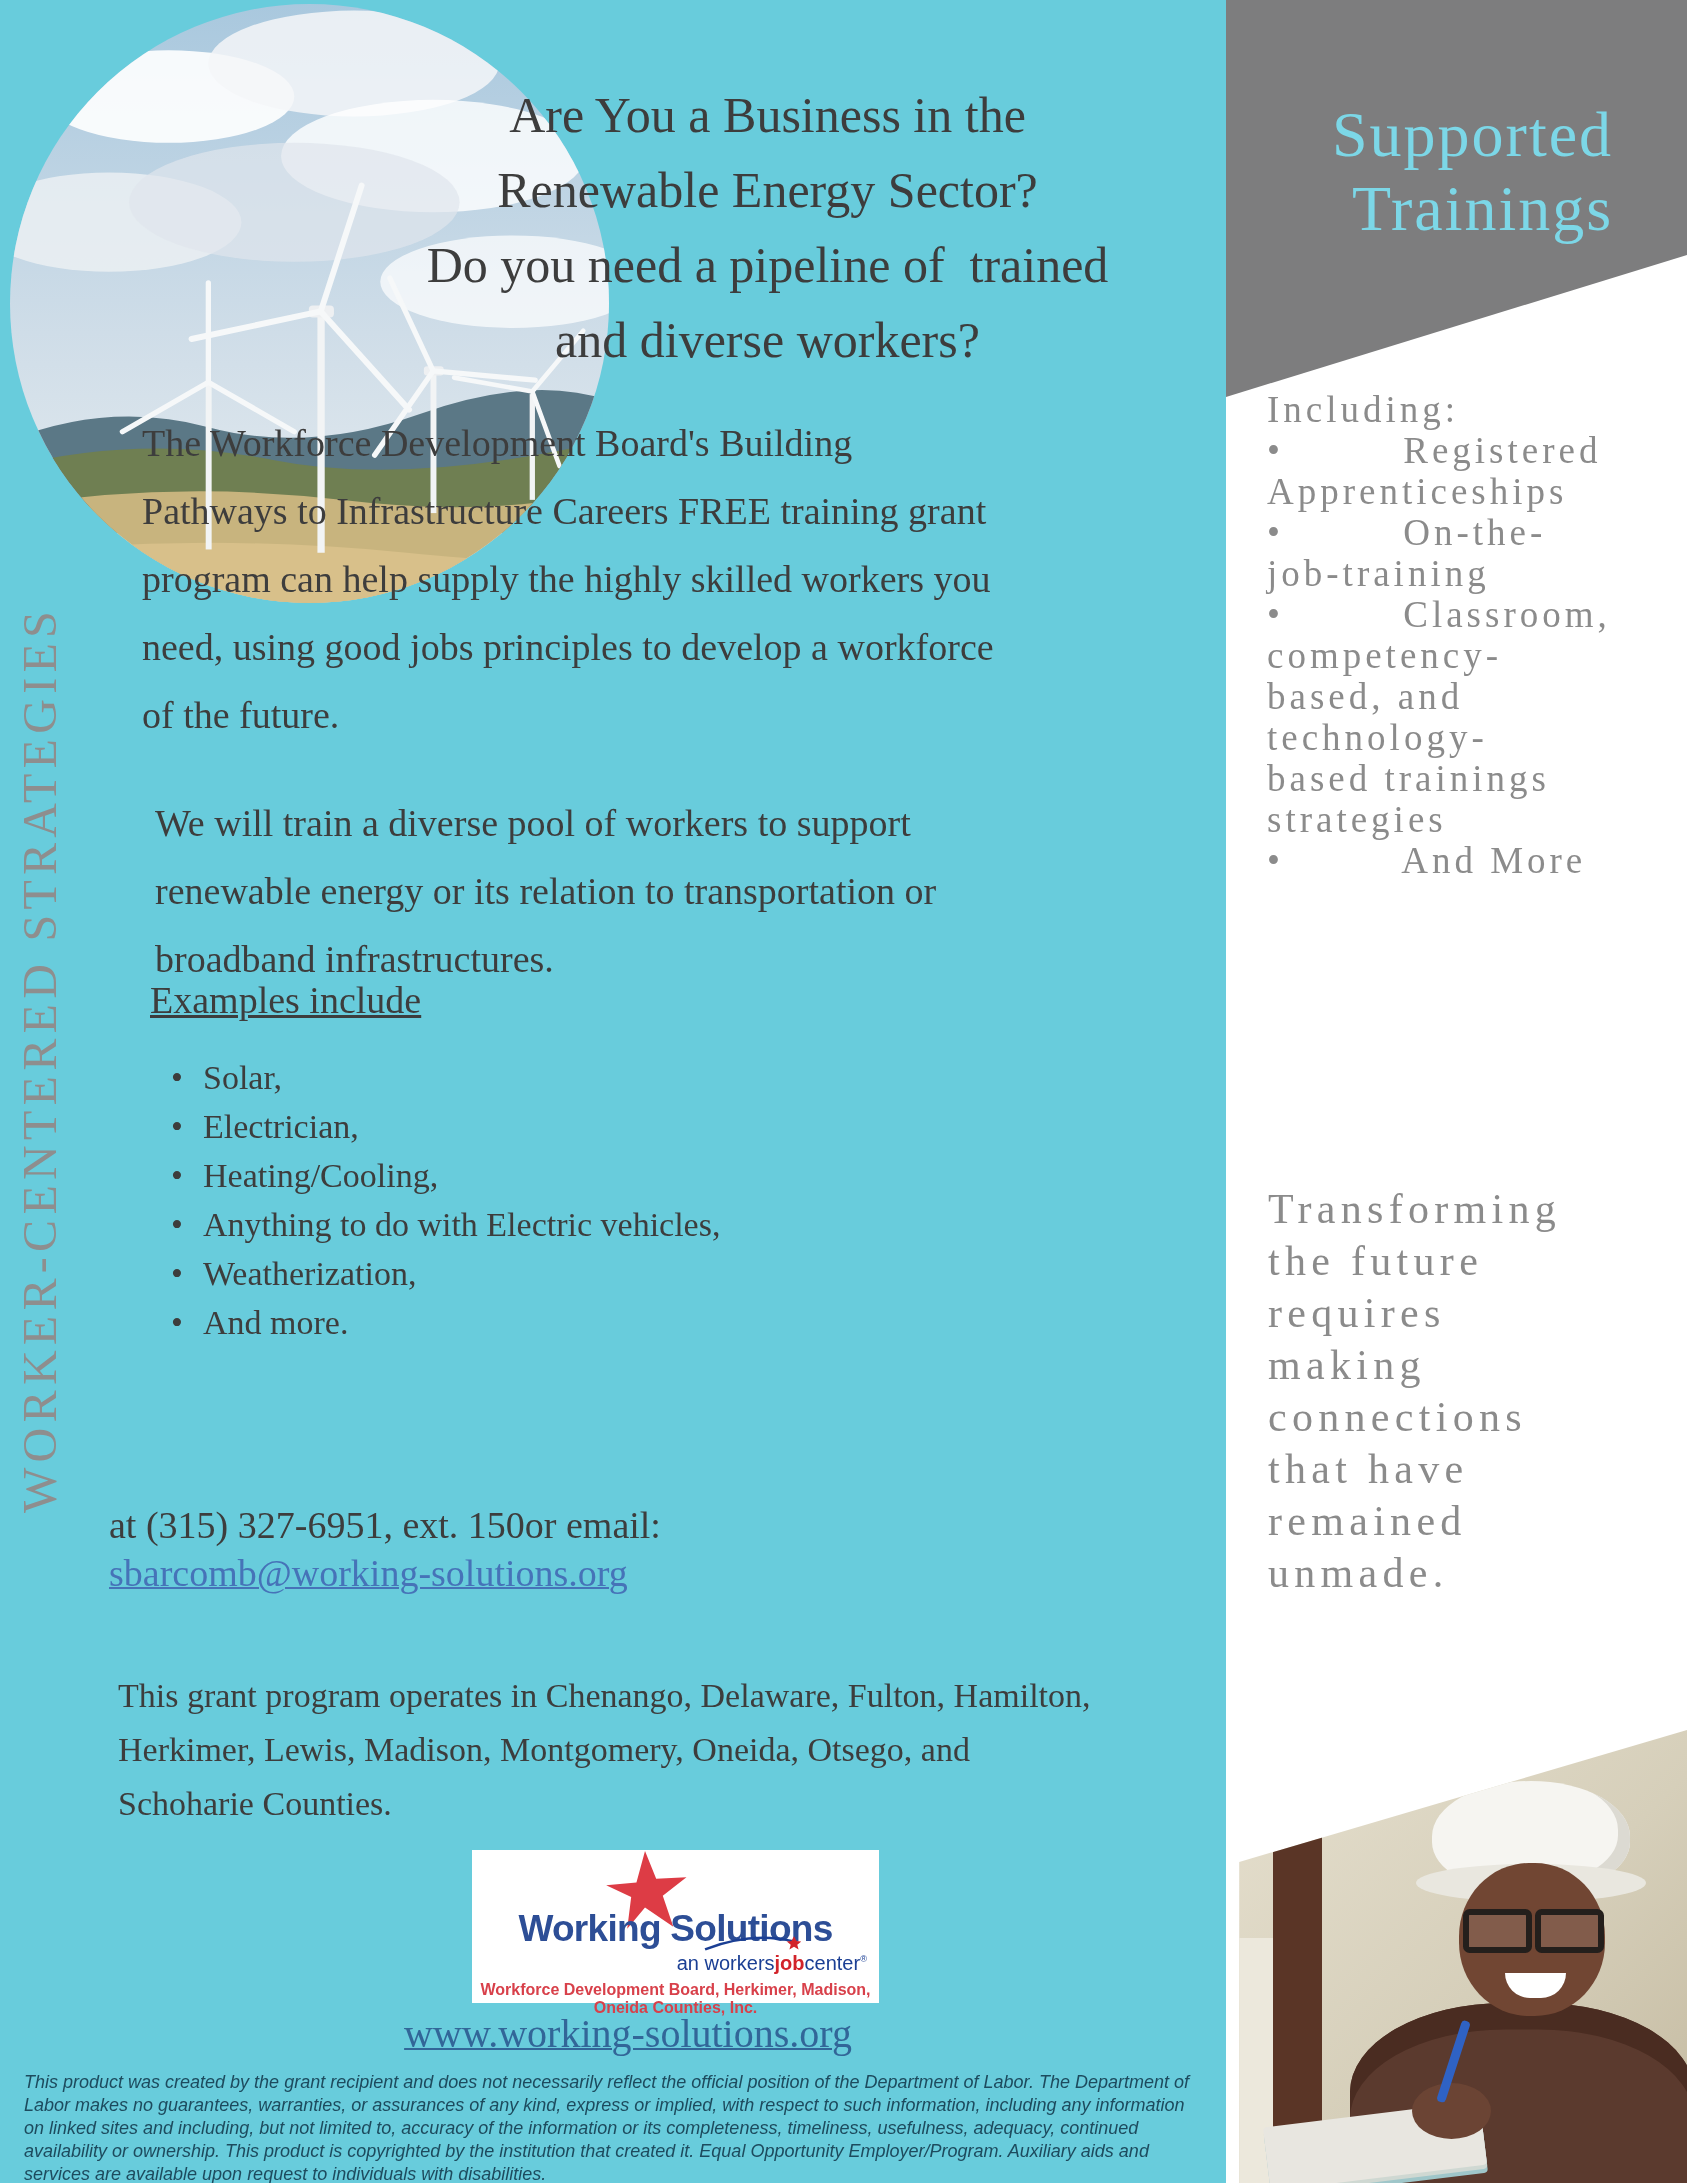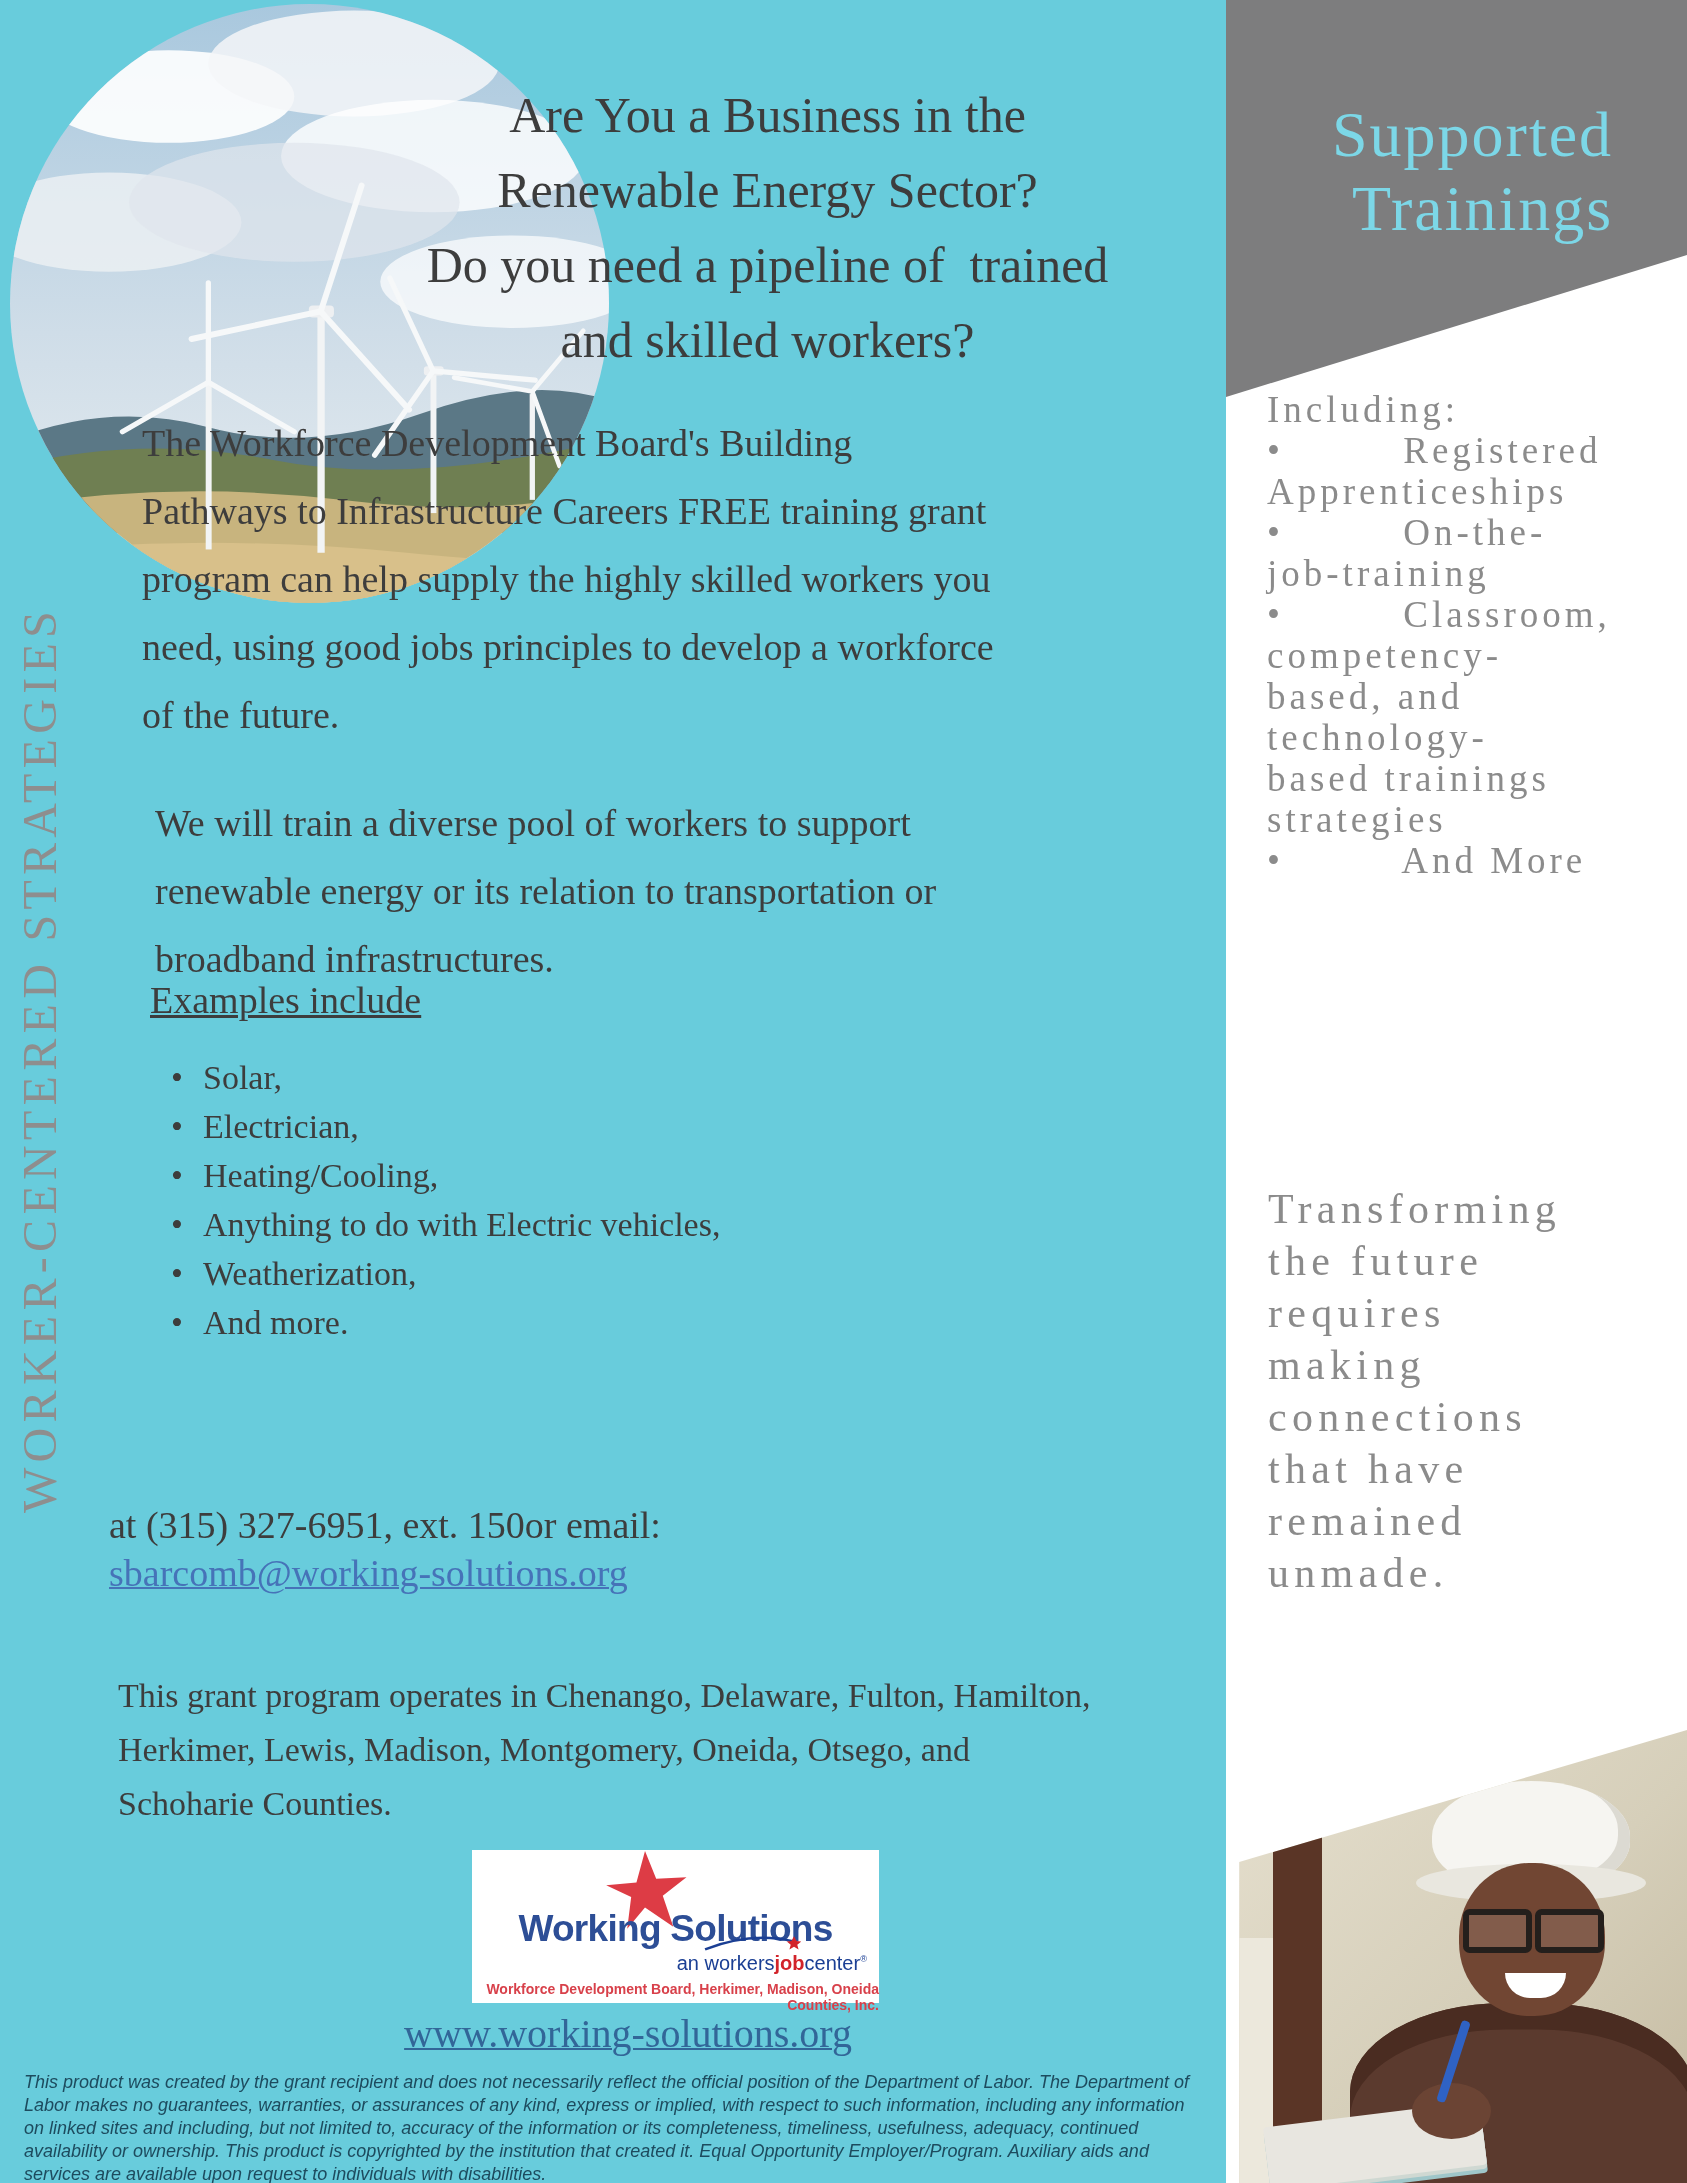--- a/index.html
+++ b/index.html
@@ -72,22 +72,22 @@
   
   .logo-box{position:absolute;left:472px;top:1850px;width:407px;height:153px;background:#ffffff;
             font-family:"Liberation Sans",sans-serif;}
   .logo-star{position:absolute;left:130px;top:1.3px;}
   .logo-name{position:absolute;left:0;top:58px;width:100%;text-align:center;
              font-size:37px;font-weight:bold;color:#2d4e96;letter-spacing:-0.7px;}
   .logo-tagline{position:absolute;right:12px;top:102px;font-size:20px;color:#1b3f94;}
   .logo-tagline b{color:#d2232a;}
   .logo-reg{font-size:9.3px;vertical-align:super;}
   .logo-swoosh{position:absolute;right:78px;top:85px;}
-  .logo-sub{position:absolute;left:0;top:131px;width:100%;text-align:right;
-            font-size:14px;font-weight:bold;color:#d8404a;}
+  .logo-sub{position:absolute;left:0;top:131px;width:100%;text-align:center;
+            font-size:16px;font-weight:bold;color:#d8404a;}
 
   .website{position:absolute;left:132px;top:2010px;width:992px;text-align:center;
            font-size:40px;color:#326698;text-decoration:underline;text-decoration-thickness:2px;
            cursor:pointer;}
 
   .disclaimer{position:absolute;left:24px;top:2071px;width:1184px;
               font-family:"Liberation Sans",sans-serif;font-style:italic;
               font-size:18px;line-height:23px;color:#1d4b5e;}
 </style>
 </head>
@@ -152,21 +152,21 @@
       </g>
     </svg>
   </div>
 
   <div class="v-label">WORKER-CENTERED STRATEGIES</div>
 
   <div class="hero">
     <div>Are You a Business in the</div>
     <div>Renewable Energy Sector?</div>
     <div>Do you need a pipeline of  trained</div>
-    <div>and skilled workers?</div>
+    <div>and diverse workers?</div>
   </div>
 
   <div class="intro">
     <div>The Workforce Development Board's Building</div>
     <div>Pathways to Infrastructure Careers FREE training grant</div>
     <div>program can help supply the highly skilled workers you</div>
     <div>need, using good jobs principles to develop a workforce</div>
     <div>of the future.</div>
   </div>
 

